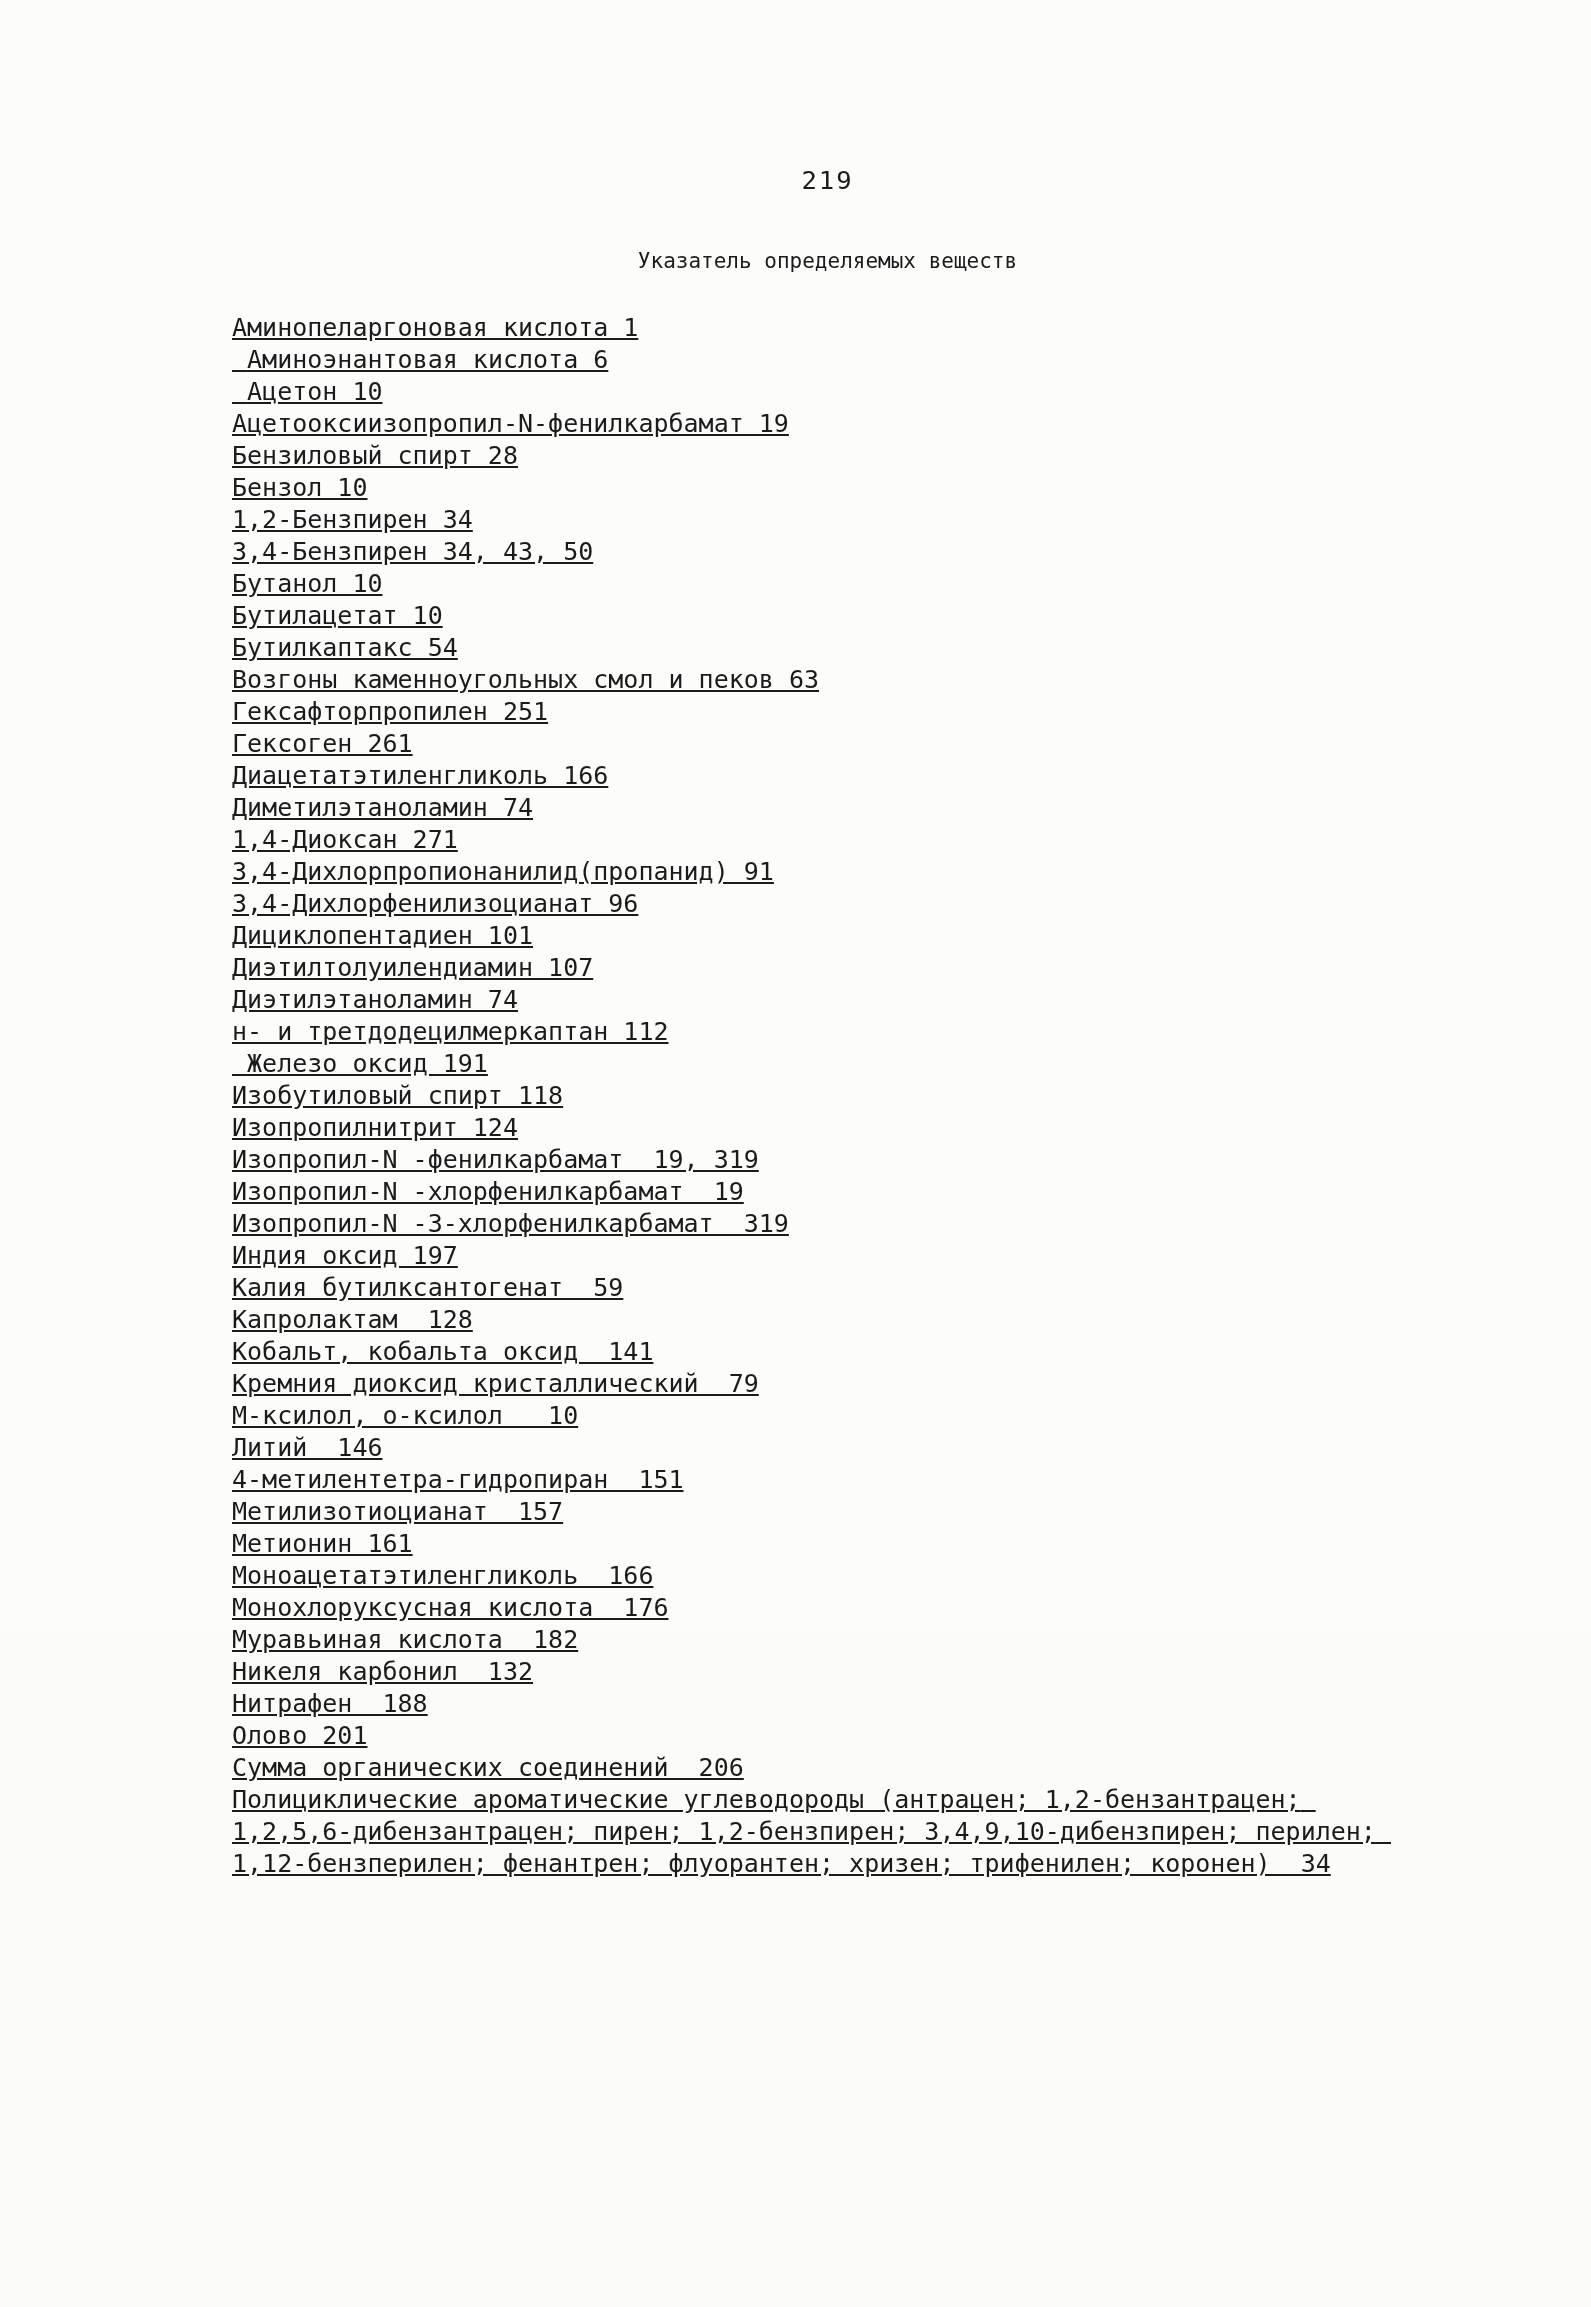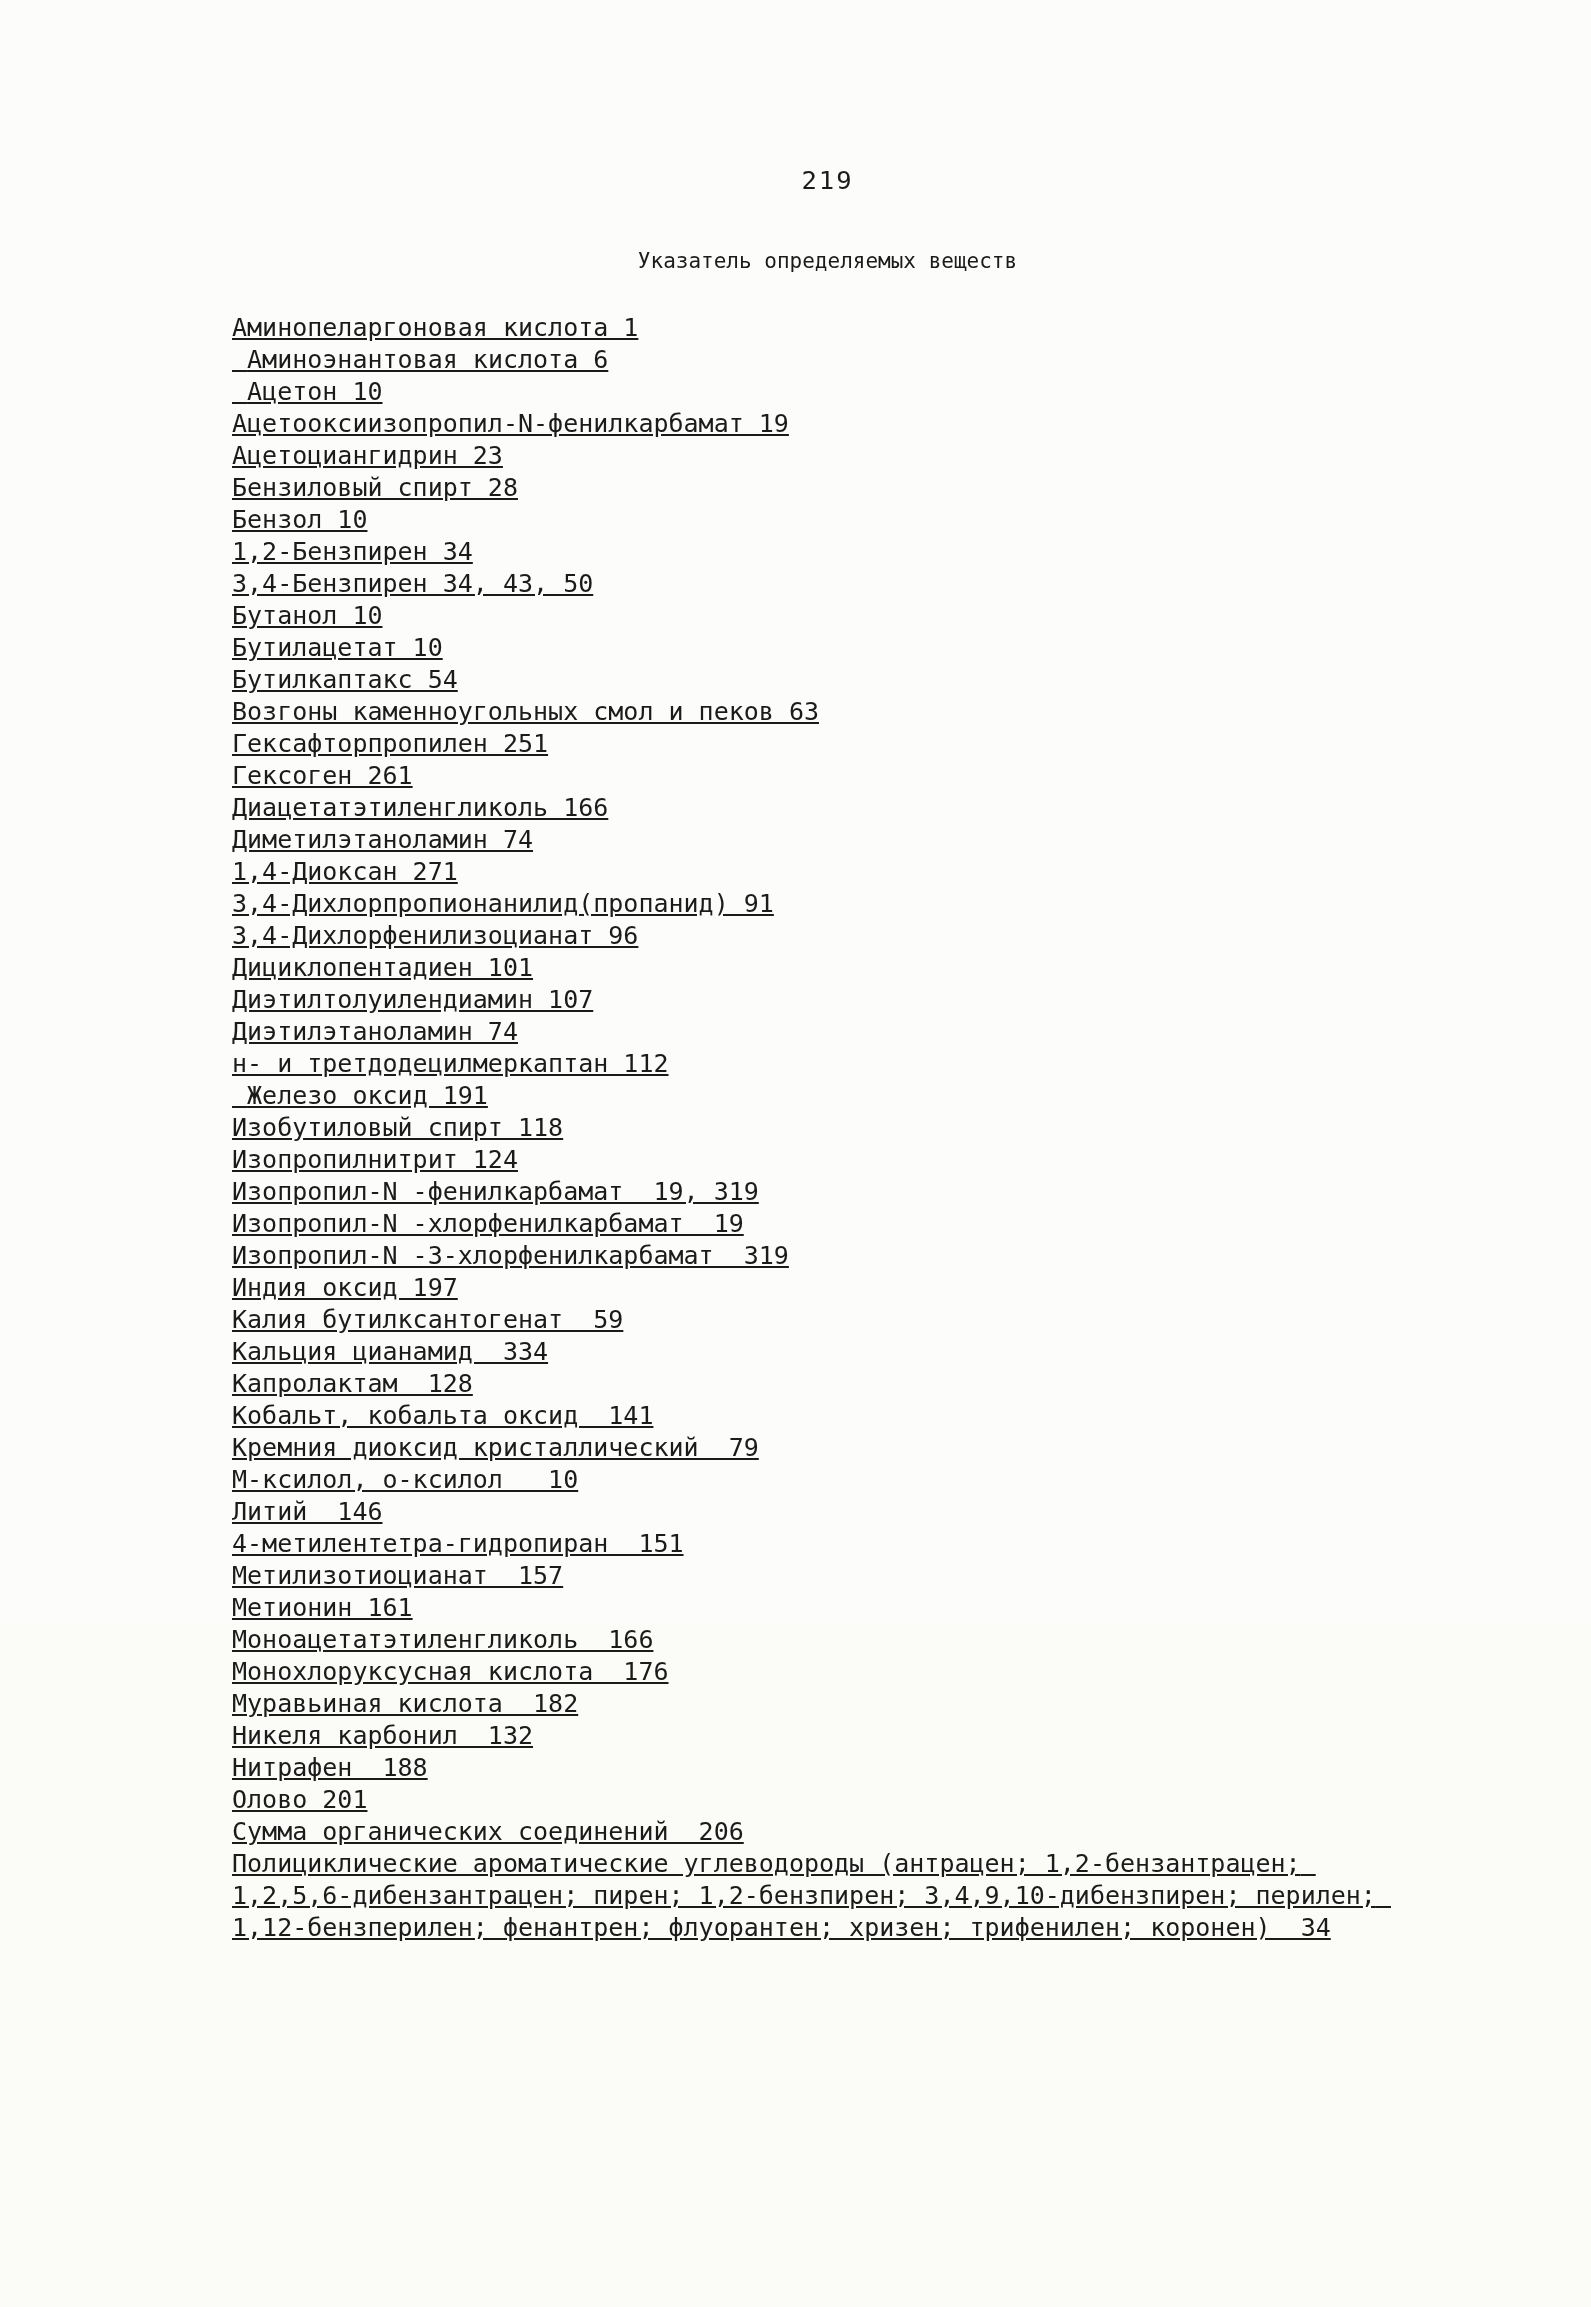--- a/index.html
+++ b/index.html
@@ -47,21 +47,20 @@
 <body>
 
 <div class="page">
   <div class="page-number">219</div>
   <div class="title">Указатель определяемых веществ</div>
   <div class="index-list">
       <div class="entry">Аминопеларгоновая кислота 1</div>
       <div class="entry"> Аминоэнантовая кислота 6</div>
       <div class="entry"> Ацетон 10</div>
       <div class="entry">Ацетооксиизопропил-N-фенилкарбамат 19</div>
-      <div class="entry">Ацетоциангидрин 23</div>
       <div class="entry">Бензиловый спирт 28</div>
       <div class="entry">Бензол 10</div>
       <div class="entry">1,2-Бензпирен 34</div>
       <div class="entry">3,4-Бензпирен 34, 43, 50</div>
       <div class="entry">Бутанол 10</div>
       <div class="entry">Бутилацетат 10</div>
       <div class="entry">Бутилкаптакс 54</div>
       <div class="entry">Возгоны каменноугольных смол и пеков 63</div>
       <div class="entry">Гексафторпропилен 251</div>
       <div class="entry">Гексоген 261</div>
@@ -75,21 +74,20 @@
       <div class="entry">Диэтилэтаноламин 74</div>
       <div class="entry">н- и третдодецилмеркаптан 112</div>
       <div class="entry"> Железо оксид 191</div>
       <div class="entry">Изобутиловый спирт 118</div>
       <div class="entry">Изопропилнитрит 124</div>
       <div class="entry">Изопропил-N -фенилкарбамат  19, 319</div>
       <div class="entry">Изопропил-N -хлорфенилкарбамат  19</div>
       <div class="entry">Изопропил-N -3-хлорфенилкарбамат  319</div>
       <div class="entry">Индия оксид 197</div>
       <div class="entry">Калия бутилксантогенат  59</div>
-      <div class="entry">Кальция цианамид  334</div>
       <div class="entry">Капролактам  128</div>
       <div class="entry">Кобальт, кобальта оксид  141</div>
       <div class="entry">Кремния диоксид кристаллический  79</div>
       <div class="entry">М-ксилол, о-ксилол   10</div>
       <div class="entry">Литий  146</div>
       <div class="entry">4-метилентетра-гидропиран  151</div>
       <div class="entry">Метилизотиоцианат  157</div>
       <div class="entry">Метионин 161</div>
       <div class="entry">Моноацетатэтиленгликоль  166</div>
       <div class="entry">Монохлоруксусная кислота  176</div>

